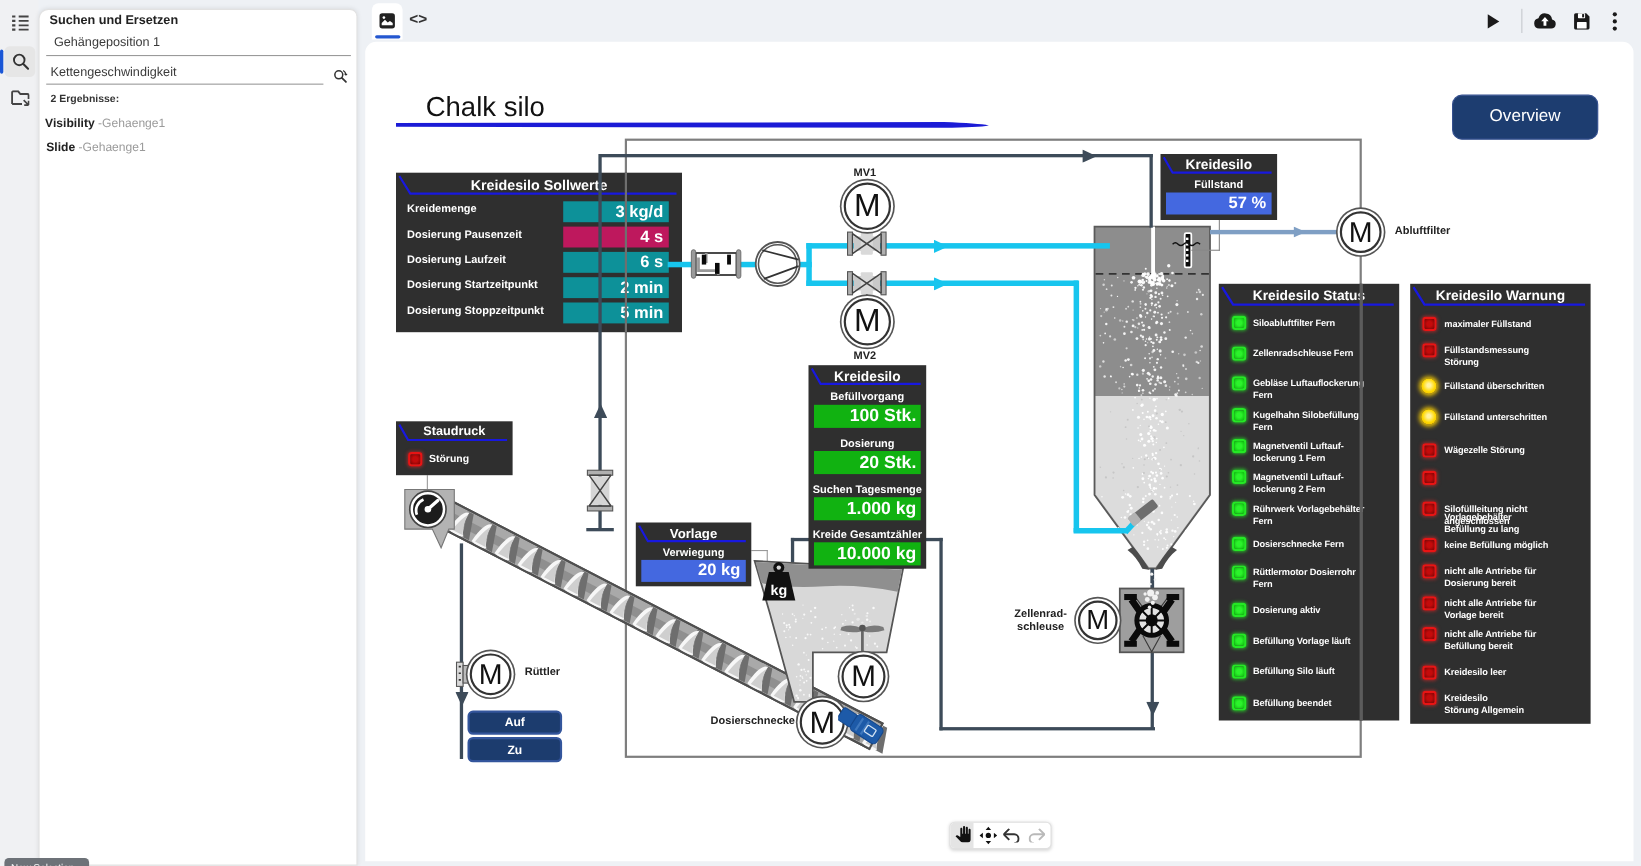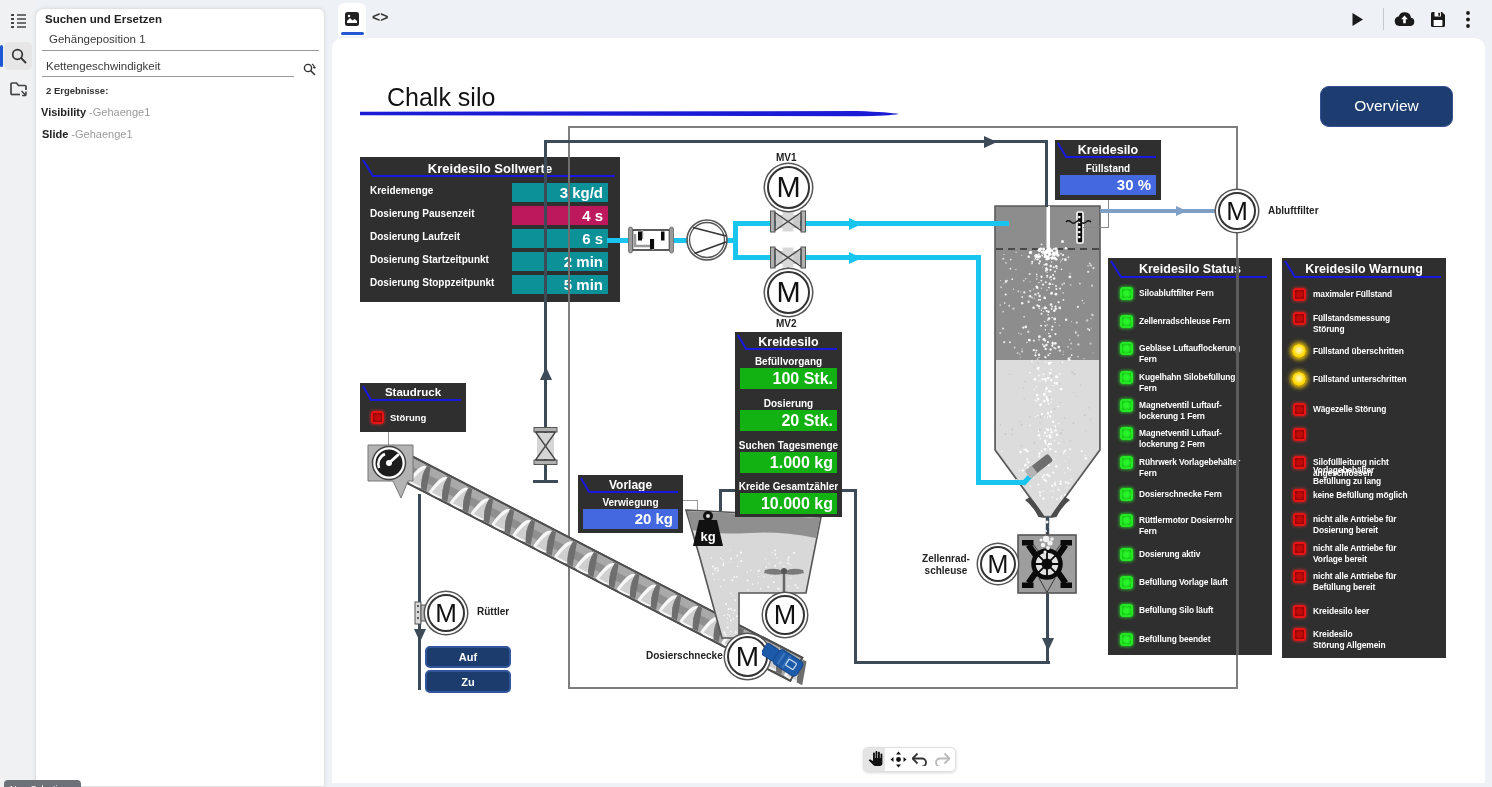--- a/index.html
+++ b/index.html
@@ -172,21 +172,21 @@
   <div class="vbox" style="left:152px; top:95px; width:96px; height:19px; background:#0d9199; font-size:15px; line-height:19px; padding-right:5px;">2 min</div>
   <div class="vbox" style="left:152px; top:118px; width:96px; height:19px; background:#0d9199; font-size:15px; line-height:19px; padding-right:5px;">5 min</div>
 </div>
 
 <div class="dpanel" style="left:1055px; top:140px; width:106px; height:60px; z-index:3;">
   <div class="dtitle" style="font-size:12.5px; top:3px;">Kreidesilo</div>
   <svg class="swoosh" width="102" height="18">
       <path d="M1,1 L9,15 L99,15" fill="none" stroke="#1818e0" stroke-width="2"></path>
     </svg>
   <div class="lbl" style="top:23px; font-size:10px;">Füllstand</div>
-  <div class="vbox" style="left:5px; top:35px; width:96px; height:20px; background:#4468e0; font-size:15px; line-height:20px; padding-right:5px;">30 %</div>
+  <div class="vbox" style="left:5px; top:35px; width:96px; height:20px; background:#4468e0; font-size:15px; line-height:20px; padding-right:5px;">57 %</div>
 </div>
 
 <div class="dpanel" style="left:735px; top:332px; width:107px; height:185px; z-index:4;">
   <div class="dtitle" style="font-size:12.5px; top:3px;">Kreidesilo</div>
   <svg class="swoosh" width="103" height="18">
       <path d="M1,1 L9,15 L100,15" fill="none" stroke="#1818e0" stroke-width="2"></path>
     </svg>
   <div class="lbl" style="top:24px; font-size:10px;">Befüllvorgang</div>
   <div class="vbox" style="left:5px; top:36px; width:97px; height:21px; background:#11b211; font-size:16px; line-height:21px; padding-right:4px;">100 Stk.</div>
   <div class="lbl" style="top:66px; font-size:10px;">Dosierung</div>

